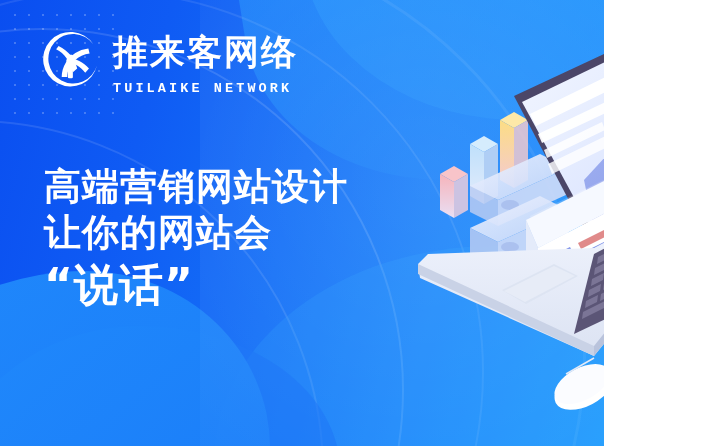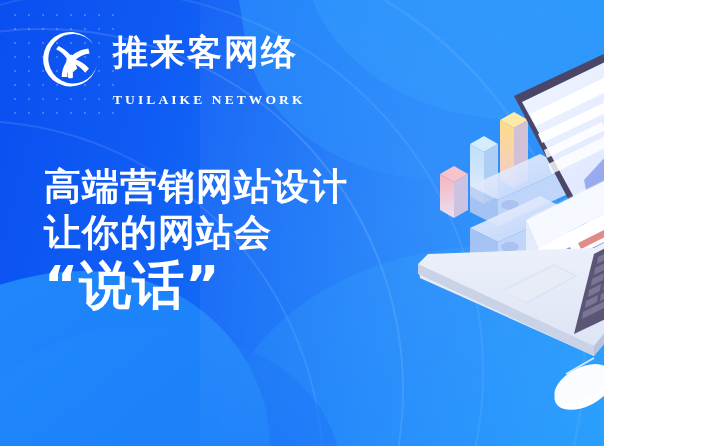--- a/index.html
+++ b/index.html
@@ -87,34 +87,34 @@
   .logo-mark{width:62px;height:62px;flex:0 0 62px;display:block;}
   .logo-text{display:flex;flex-direction:column;padding-top:3px;}
   .logo-cn{
     color:#fff;font-size:35px;line-height:38px;font-weight:bold;
     letter-spacing:2px;
     font-family:"DejaVu Sans","Liberation Sans",sans-serif;
     white-space:nowrap;
   }
   .logo-en{
     color:#fff;font-size:13.5px;line-height:16px;font-weight:bold;
-    letter-spacing:3.1px;margin-top:21px;white-space:nowrap;
-    font-family:Liberation Serif, serif;
+    letter-spacing:3.1px;margin-top:10px;white-space:nowrap;
+    font-family:Liberation Mono, monospace;
   }
 
   
   .headline{
     position:absolute;left:44px;top:152px;
     color:#ffffff;
     font-family:"DejaVu Sans","Liberation Sans",sans-serif;
     font-weight:bold;
     margin-top:12px;
   }
   .hl-line{font-size:37px;line-height:46px;letter-spacing:1px;white-space:nowrap;}
-  .hl-line.quote{font-size:52px;line-height:58px;letter-spacing:1px;}
+  .hl-line.quote{font-size:44px;line-height:58px;letter-spacing:1px;}
 
   
   .illus{position:absolute;left:398px;top:58px;width:322px;height:388px;}
   .illus svg{display:block;width:100%;height:100%;overflow:visible;}
 </style>
 </head>
 <body>
 
 <div class="banner">
 

